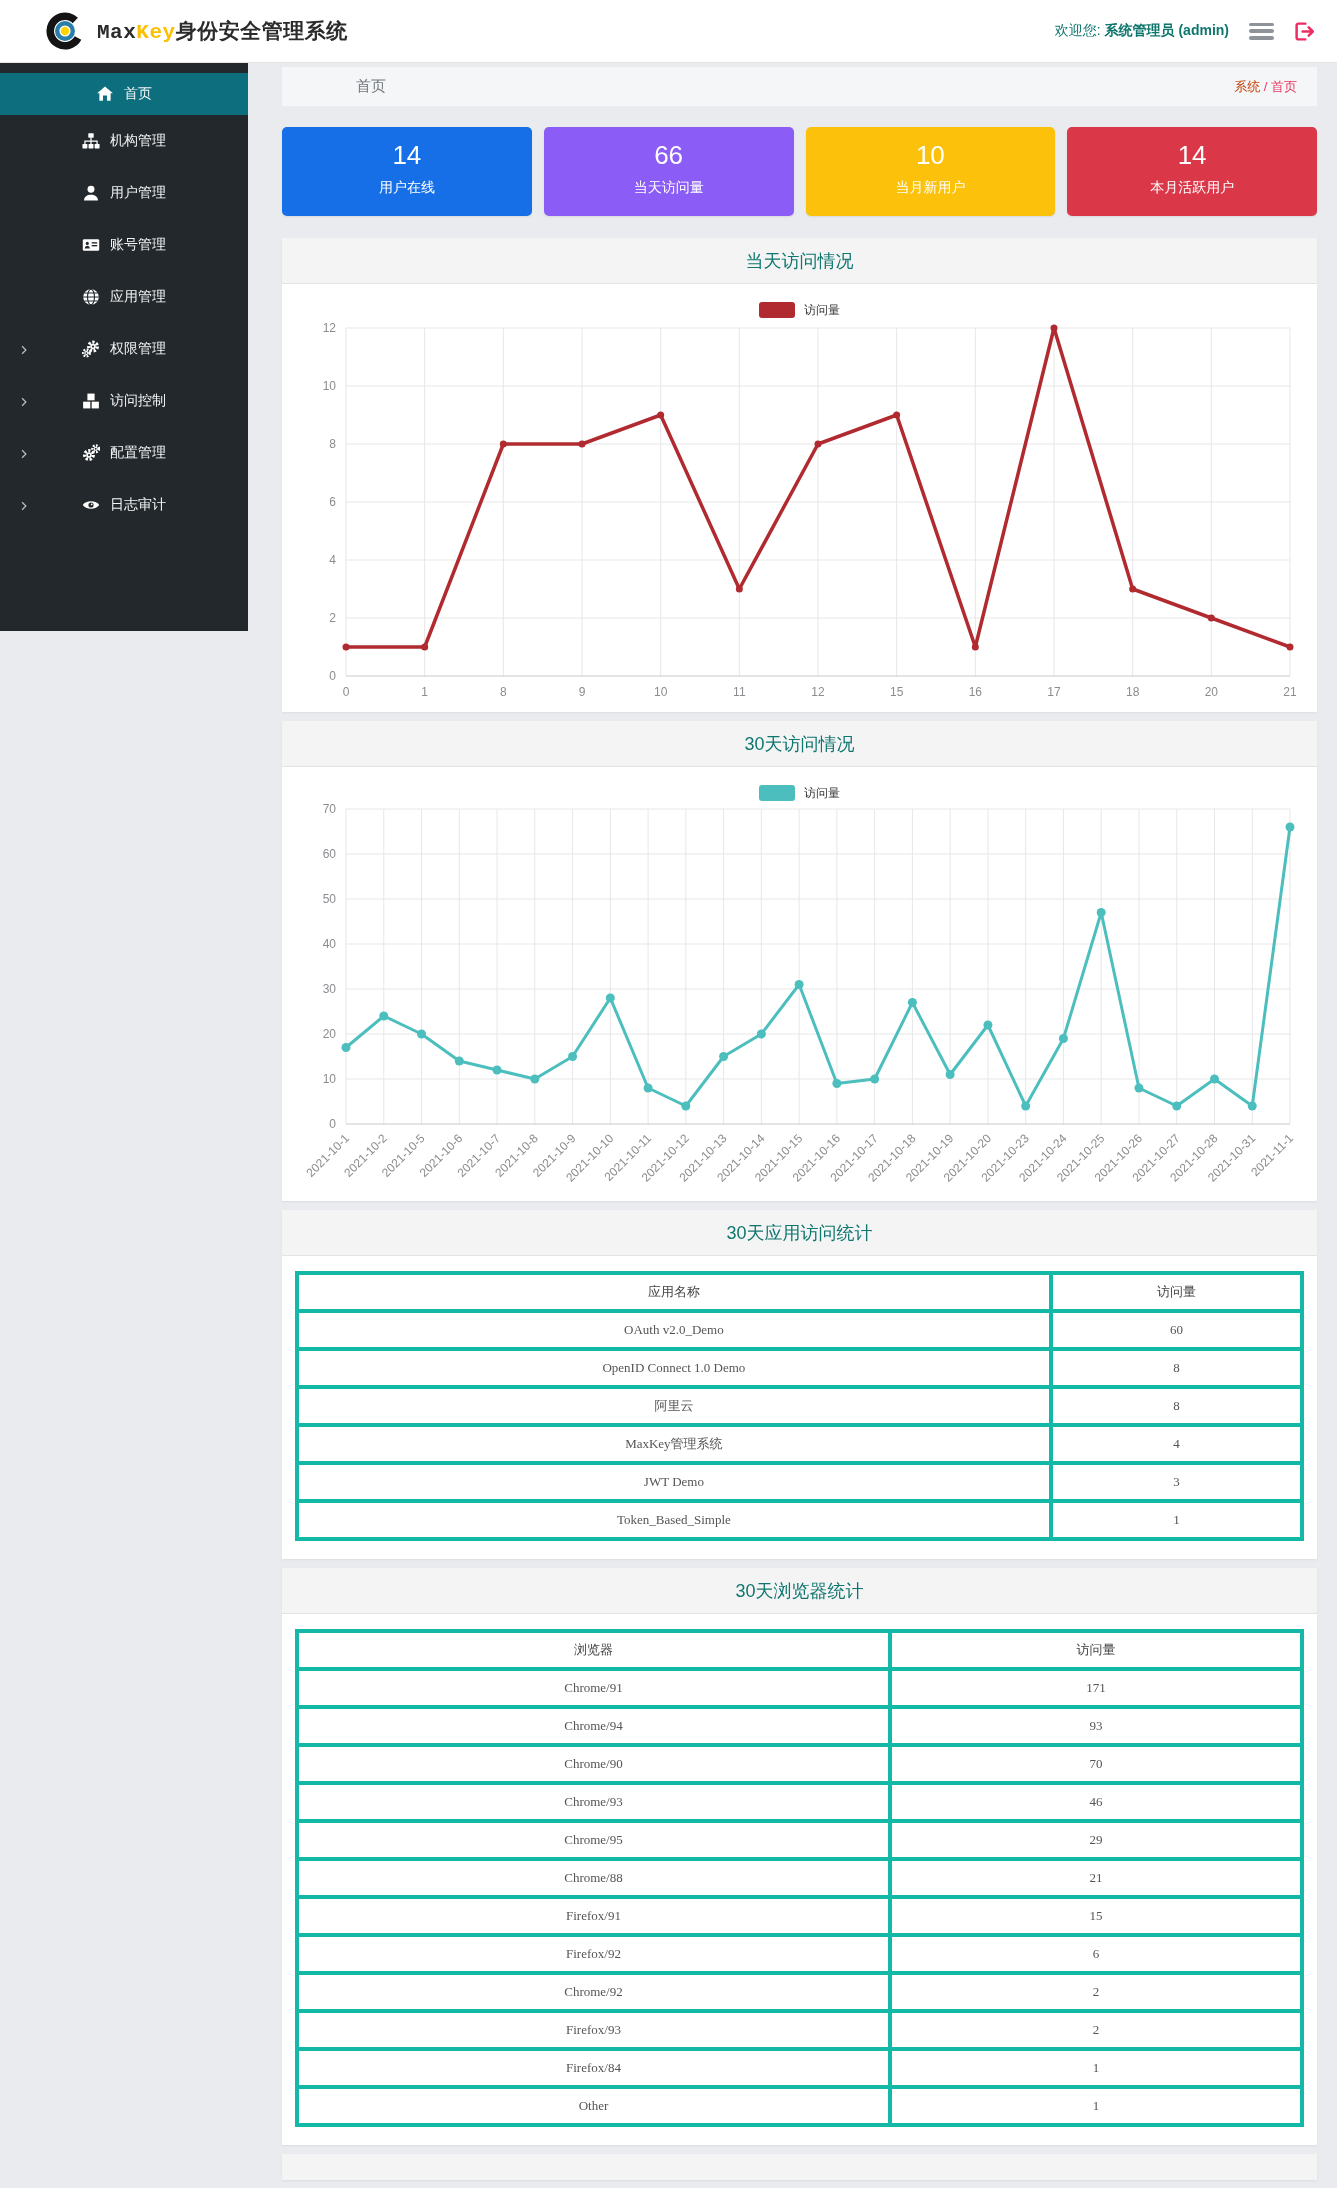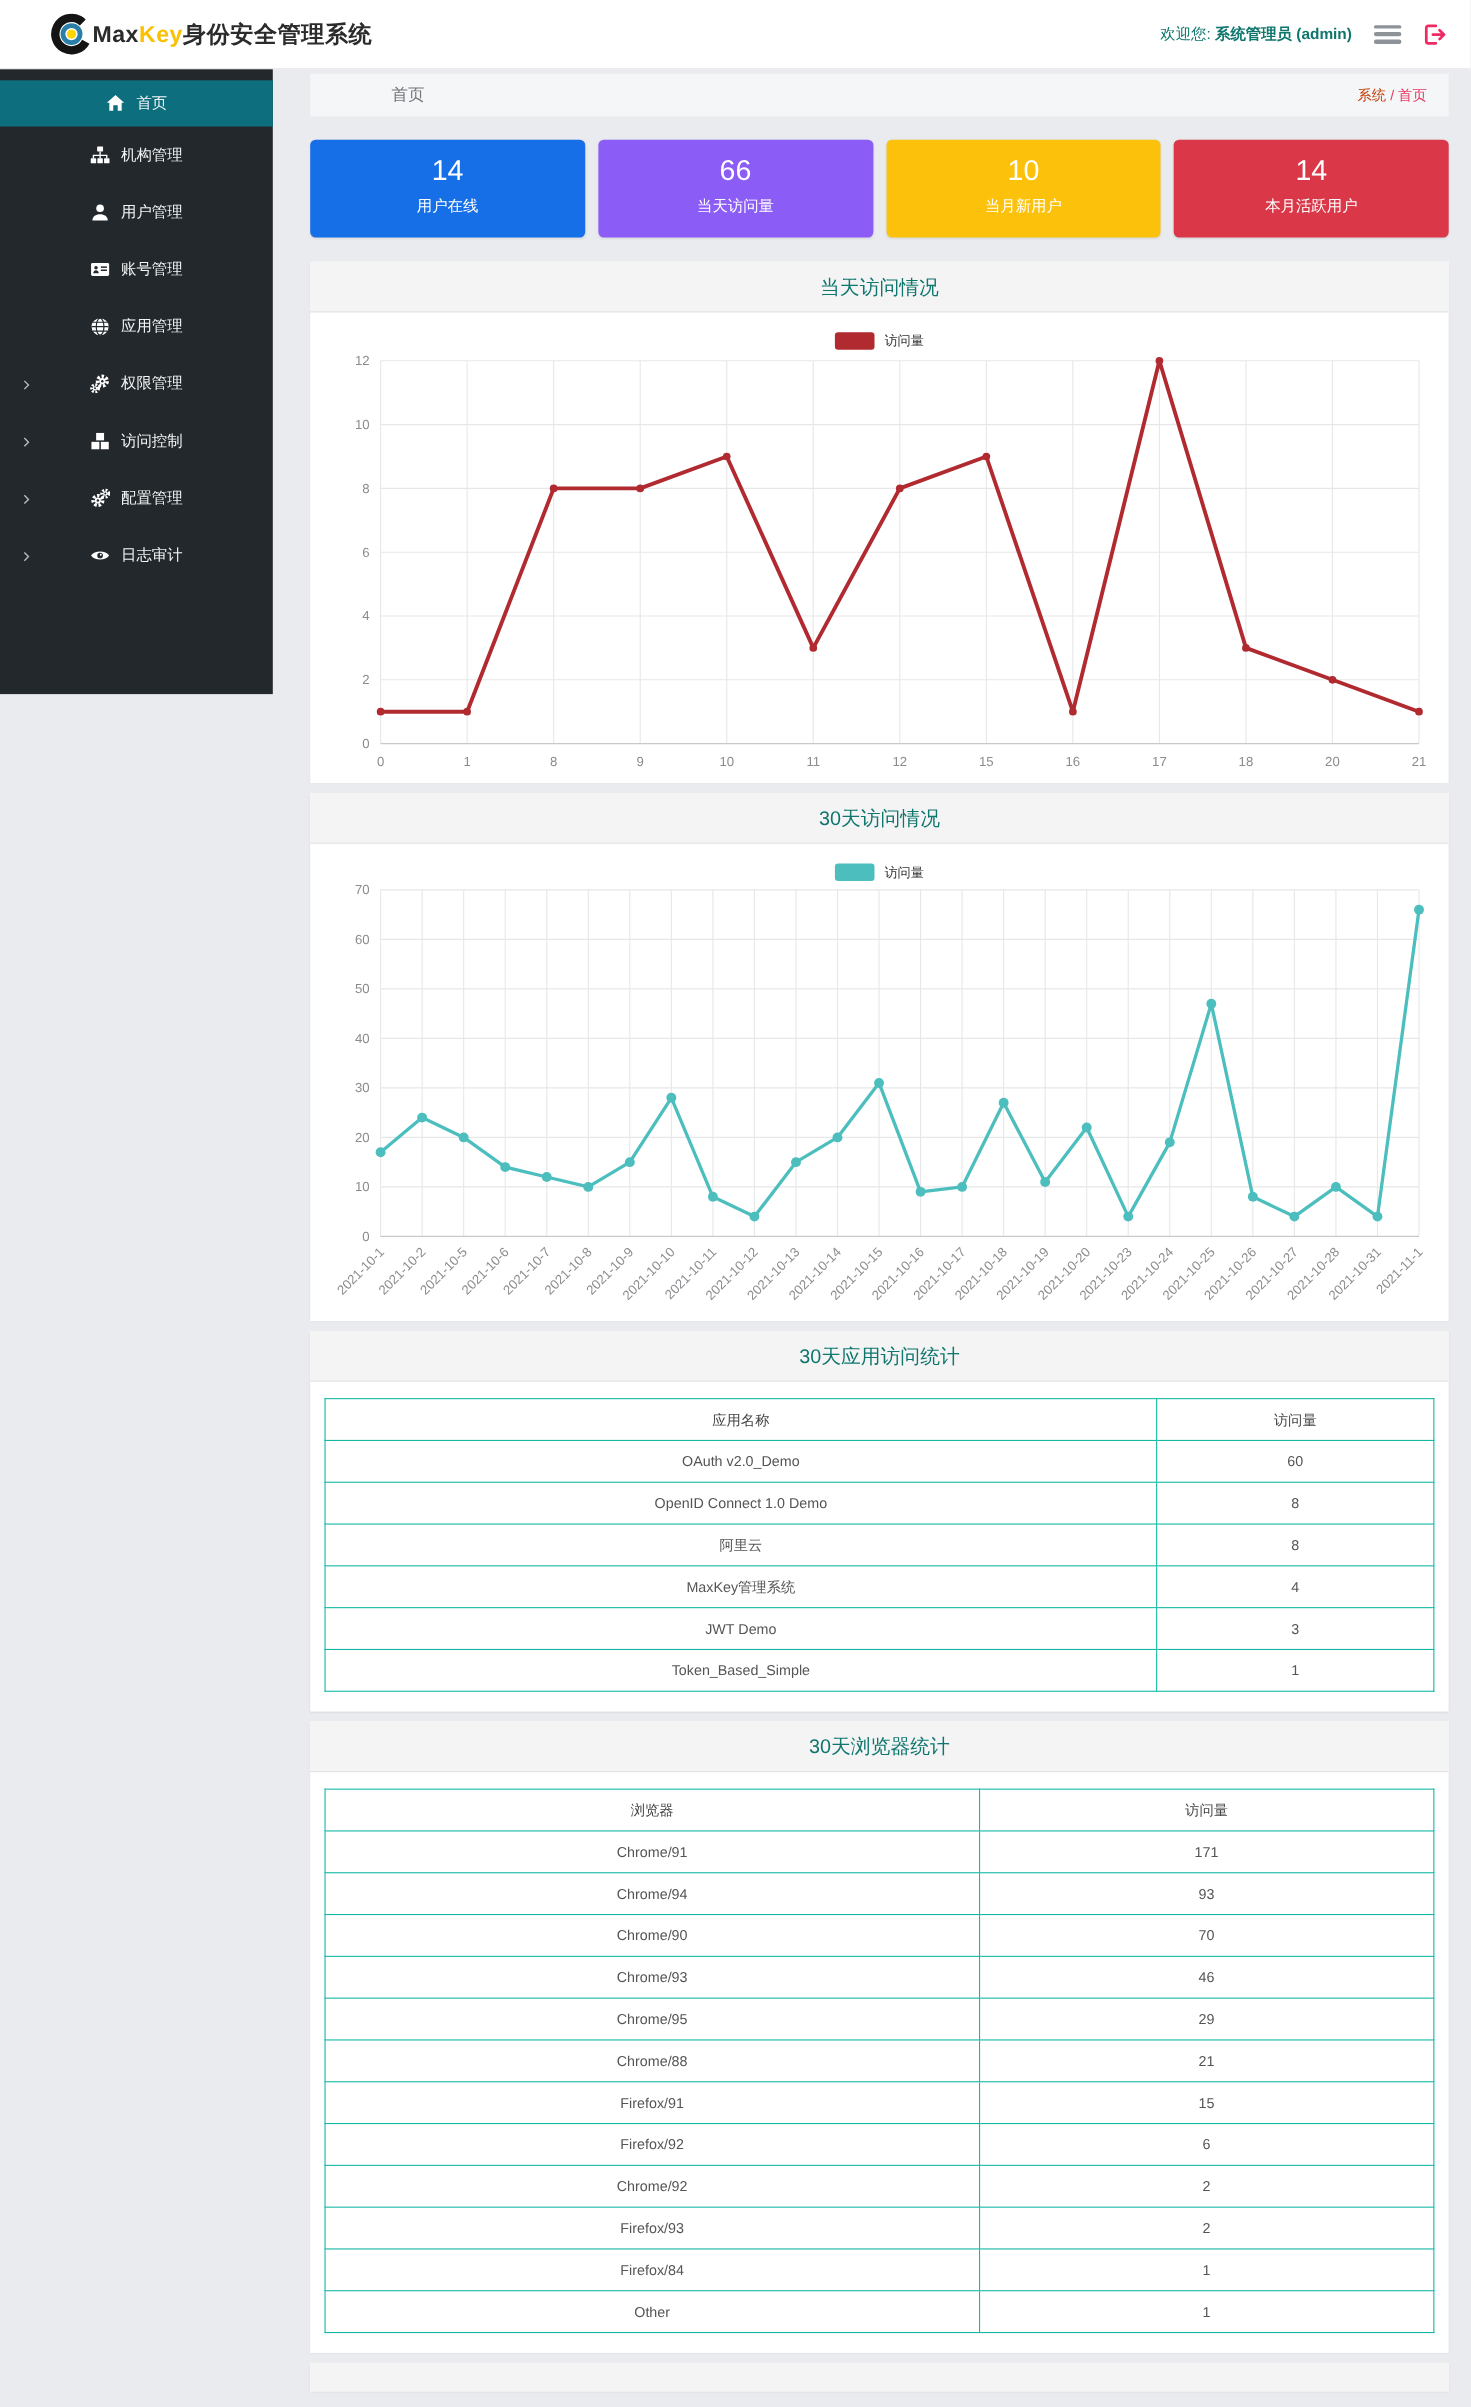--- a/index.html
+++ b/index.html
@@ -2,21 +2,21 @@
 <html><head>
 <meta charset="utf-8">
 <style>
   * { box-sizing: border-box; margin: 0; padding: 0; }
   html,body { width:1337px; height:2188px; overflow:hidden; }
   body { background:#e9ebee; font-family:"Liberation Sans","DejaVu Sans",sans-serif; }
 
   
   .topbar { height:63px; background:#ffffff; border-bottom:1px solid #e6e6e6;
             display:flex; align-items:center; justify-content:space-between; padding:0 22px 0 46px; }
-  .logo { display:flex; align-items:center; gap:0; cursor:pointer; }
+  .logo { display:flex; align-items:center; gap:13px; cursor:pointer;font-family:Liberation Mono, monospace; }
   .logo-text { font-size:21px; font-weight:bold; color:#2b2b2b; letter-spacing:.5px; }
   .logo-key { color:#fbc000; }
   .top-right { display:flex; align-items:center; gap:20px; }
   .welcome { font-size:14px; color:#0f766e; }
   .welcome b { font-weight:bold; }
   .burger { width:25px; height:17px; display:flex; flex-direction:column; justify-content:space-between; cursor:pointer; }
   .burger span { display:block; height:3.2px; background:#8d9399; border-radius:2px; }
   .icon-btn { cursor:pointer; display:flex; align-items:center; }
 
   
@@ -52,21 +52,21 @@
   .panel-head { height:46px; background:#f4f4f5; border-bottom:1px solid #e3e3e5;
                 display:flex; align-items:center; justify-content:center; font-size:18px; color:#0f766e; }
   .legend { display:flex; align-items:center; justify-content:center; gap:9px; padding-top:16px; height:36px; }
   .legend .swatch { width:36px; height:16px; border-radius:3px; }
   .legend .ltext { font-size:12px; color:#333; }
   svg.chart { display:block; }
   svg.chart text.tick { font-size:12px; fill:#8c8c90; font-family:"Liberation Sans","DejaVu Sans",sans-serif; }
 
   .table-pad { padding:15px 13px 18px; }
   table.stat { width:100%; border-collapse:collapse; font-size:13px; color:#555; }
-  table.stat th, table.stat td { border:1px solid #14b8a6; height:38px; text-align:center; font-weight:normal; padding:0 8px; }
+  table.stat th, table.stat td { border:4px solid #14b8a6; height:38px; text-align:center; font-weight:normal; padding:0 8px;font-family:Liberation Serif, serif; }
   table.stat th { color:#444; }
 
   .panel.partial { height:26px; overflow:hidden; margin-bottom:0; }
 </style>
 </head>
 <body>
 
 <div class="topbar">
   <div class="logo">
     <span style="display:flex">

